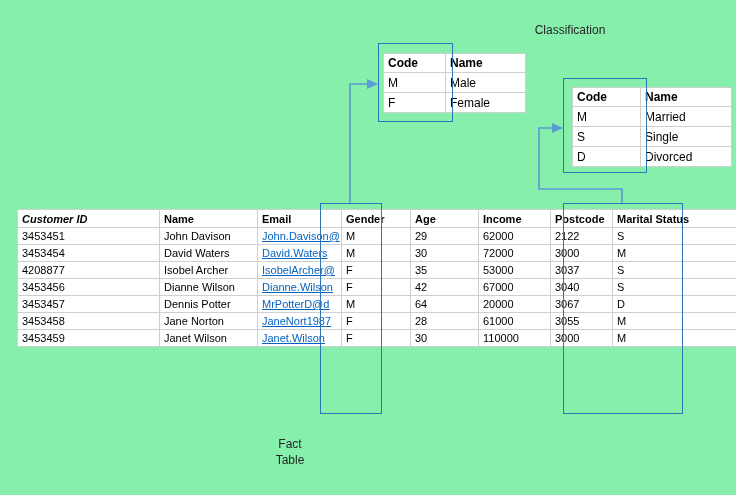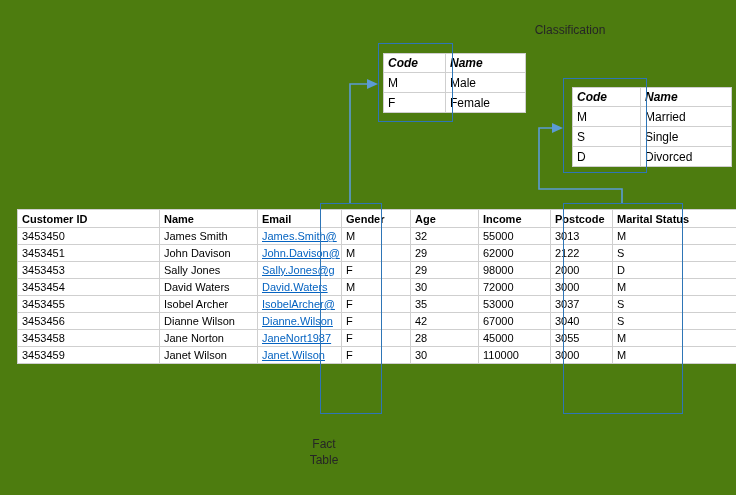--- a/index.html
+++ b/index.html
@@ -4,52 +4,52 @@
 <style>
   :root{
     --accent:#2E75B6;
     --connector:#5B9BD5;
     --grid:#CFCFCF;
     --link:#0563C1;
     --text:#1a1a1a;
   }
   html,body{margin:0;padding:0;background:#ffffff;}
   .canvas{
-    position:relative;width:736px;height:495px;background:#4d7c0f;
+    position:relative;width:736px;height:495px;background:#86efac;
     font-family:"Liberation Sans", sans-serif;color:var(--text);
     overflow:hidden;
   }
   
   table{border-collapse:collapse;table-layout:fixed;position:absolute;background:#fff;}
   th,td{
     border:1px solid var(--grid);
     padding:0 2px 0 4px;
     text-align:left;vertical-align:middle;
     white-space:nowrap;overflow:hidden;
     font-weight:normal;color:#000;
   }
   th{font-weight:bold;}
   a.email-link{color:var(--link);text-decoration:underline;cursor:pointer;}
 
   
   .fact{left:17px;top:209px;width:664px;font-size:11px;}
   .fact thead tr{height:18px;}
   .fact tbody tr{height:17px;}
-  .fact th:nth-child(1){width:135px;}
+  .fact th:nth-child(1){width:135px;font-style:italic;}
   .fact th:nth-child(2){width:91px;}
   .fact th:nth-child(3){width:77px;}
   .fact th:nth-child(4){width:62px;}
   .fact th:nth-child(5){width:61px;}
   .fact th:nth-child(6){width:65px;}
   .fact th:nth-child(7){width:55px;margin-left:20px;}
   .fact th:nth-child(8){width:118px;}
 
   
   .lookup{font-size:12px;}
-  .lookup thead tr{height:19px;font-style:italic;}
+  .lookup thead tr{height:19px;}
   .lookup tbody tr{height:20px;}
   .lookup-gender{left:383px;top:53px;width:128px;}
   .lookup-gender th:nth-child(1){width:55px;}
   .lookup-gender th:nth-child(2){width:73px;}
   .lookup-marital{left:572px;top:87px;width:145px;}
   .lookup-marital th:nth-child(1){width:61px;}
   .lookup-marital th:nth-child(2){width:84px;}
 
   
   .hbox{
@@ -60,21 +60,21 @@
   .box-marital-lookup{left:563px;top:78px;width:84px;height:95px;}
   .box-gender-col{left:320px;top:203px;width:62px;height:211px;}
   .box-marital-col{left:563px;top:203px;width:120px;height:211px;}
 
   
   svg.connectors{position:absolute;left:0;top:0;width:736px;height:495px;pointer-events:none;}
 
   
   .label{position:absolute;text-align:center;font-size:12px;line-height:16px;color:#262626;}
   .label-classification{left:510px;top:22px;width:120px;}
-  .label-fact{left:274px;top:436px;width:100px;}
+  .label-fact{left:240px;top:436px;width:100px;}
 </style>
 </head>
 <body>
 
 <div class="canvas">
 
   <svg class="connectors" viewBox="0 0 736 495">
     <g>
       <polyline points="350,203 350,84 368,84" fill="none" stroke="#5B9BD5" stroke-width="1.6"></polyline>
       <polygon points="378,84 367,79 367,89" fill="#5B9BD5"></polygon>
@@ -139,86 +139,76 @@
           <th>Email</th>
           <th>Gender</th>
           <th>Age</th>
           <th>Income</th>
           <th>Postcode</th>
           <th>Marital Status</th>
         </tr>
       </thead>
       <tbody>
         <tr>
-          <td>3453450</td>
-          <td>James Smith</td>
-          <td><a class="email-link">James.Smith@</a></td>
-          <td>M</td>
-          <td>32</td>
-          <td>55000</td>
-          <td>3013</td>
-          <td>M</td>
-        </tr>
-        <tr>
           <td>3453451</td>
           <td>John Davison</td>
           <td><a class="email-link">John.Davison@</a></td>
           <td>M</td>
           <td>29</td>
           <td>62000</td>
           <td>2122</td>
           <td>S</td>
         </tr>
         <tr>
-          <td>3453453</td>
-          <td>Sally Jones</td>
-          <td><a class="email-link">Sally.Jones@g</a></td>
-          <td>F</td>
-          <td>29</td>
-          <td>98000</td>
-          <td>2000</td>
-          <td>D</td>
-        </tr>
-        <tr>
           <td>3453454</td>
           <td>David Waters</td>
           <td><a class="email-link">David.Waters</a></td>
           <td>M</td>
           <td>30</td>
           <td>72000</td>
           <td>3000</td>
           <td>M</td>
         </tr>
         <tr>
-          <td>3453455</td>
+          <td>4208877</td>
           <td>Isobel Archer</td>
           <td><a class="email-link">IsobelArcher@</a></td>
           <td>F</td>
           <td>35</td>
           <td>53000</td>
           <td>3037</td>
           <td>S</td>
         </tr>
         <tr>
           <td>3453456</td>
           <td>Dianne Wilson</td>
           <td><a class="email-link">Dianne.Wilson</a></td>
           <td>F</td>
           <td>42</td>
           <td>67000</td>
           <td>3040</td>
           <td>S</td>
         </tr>
         <tr>
+          <td>3453457</td>
+          <td>Dennis Potter</td>
+          <td><a class="email-link">MrPotterD@d</a></td>
+          <td>M</td>
+          <td>64</td>
+          <td>20000</td>
+          <td>3067</td>
+          <td>D</td>
+        </tr>
+        <tr>
           <td>3453458</td>
           <td>Jane Norton</td>
           <td><a class="email-link">JaneNort1987</a></td>
           <td>F</td>
           <td>28</td>
-          <td>45000</td>
+          <td>61000</td>
           <td>3055</td>
           <td>M</td>
         </tr>
         <tr>
           <td>3453459</td>
           <td>Janet Wilson</td>
           <td><a class="email-link">Janet.Wilson</a></td>
           <td>F</td>
           <td>30</td>
           <td>110000</td>

